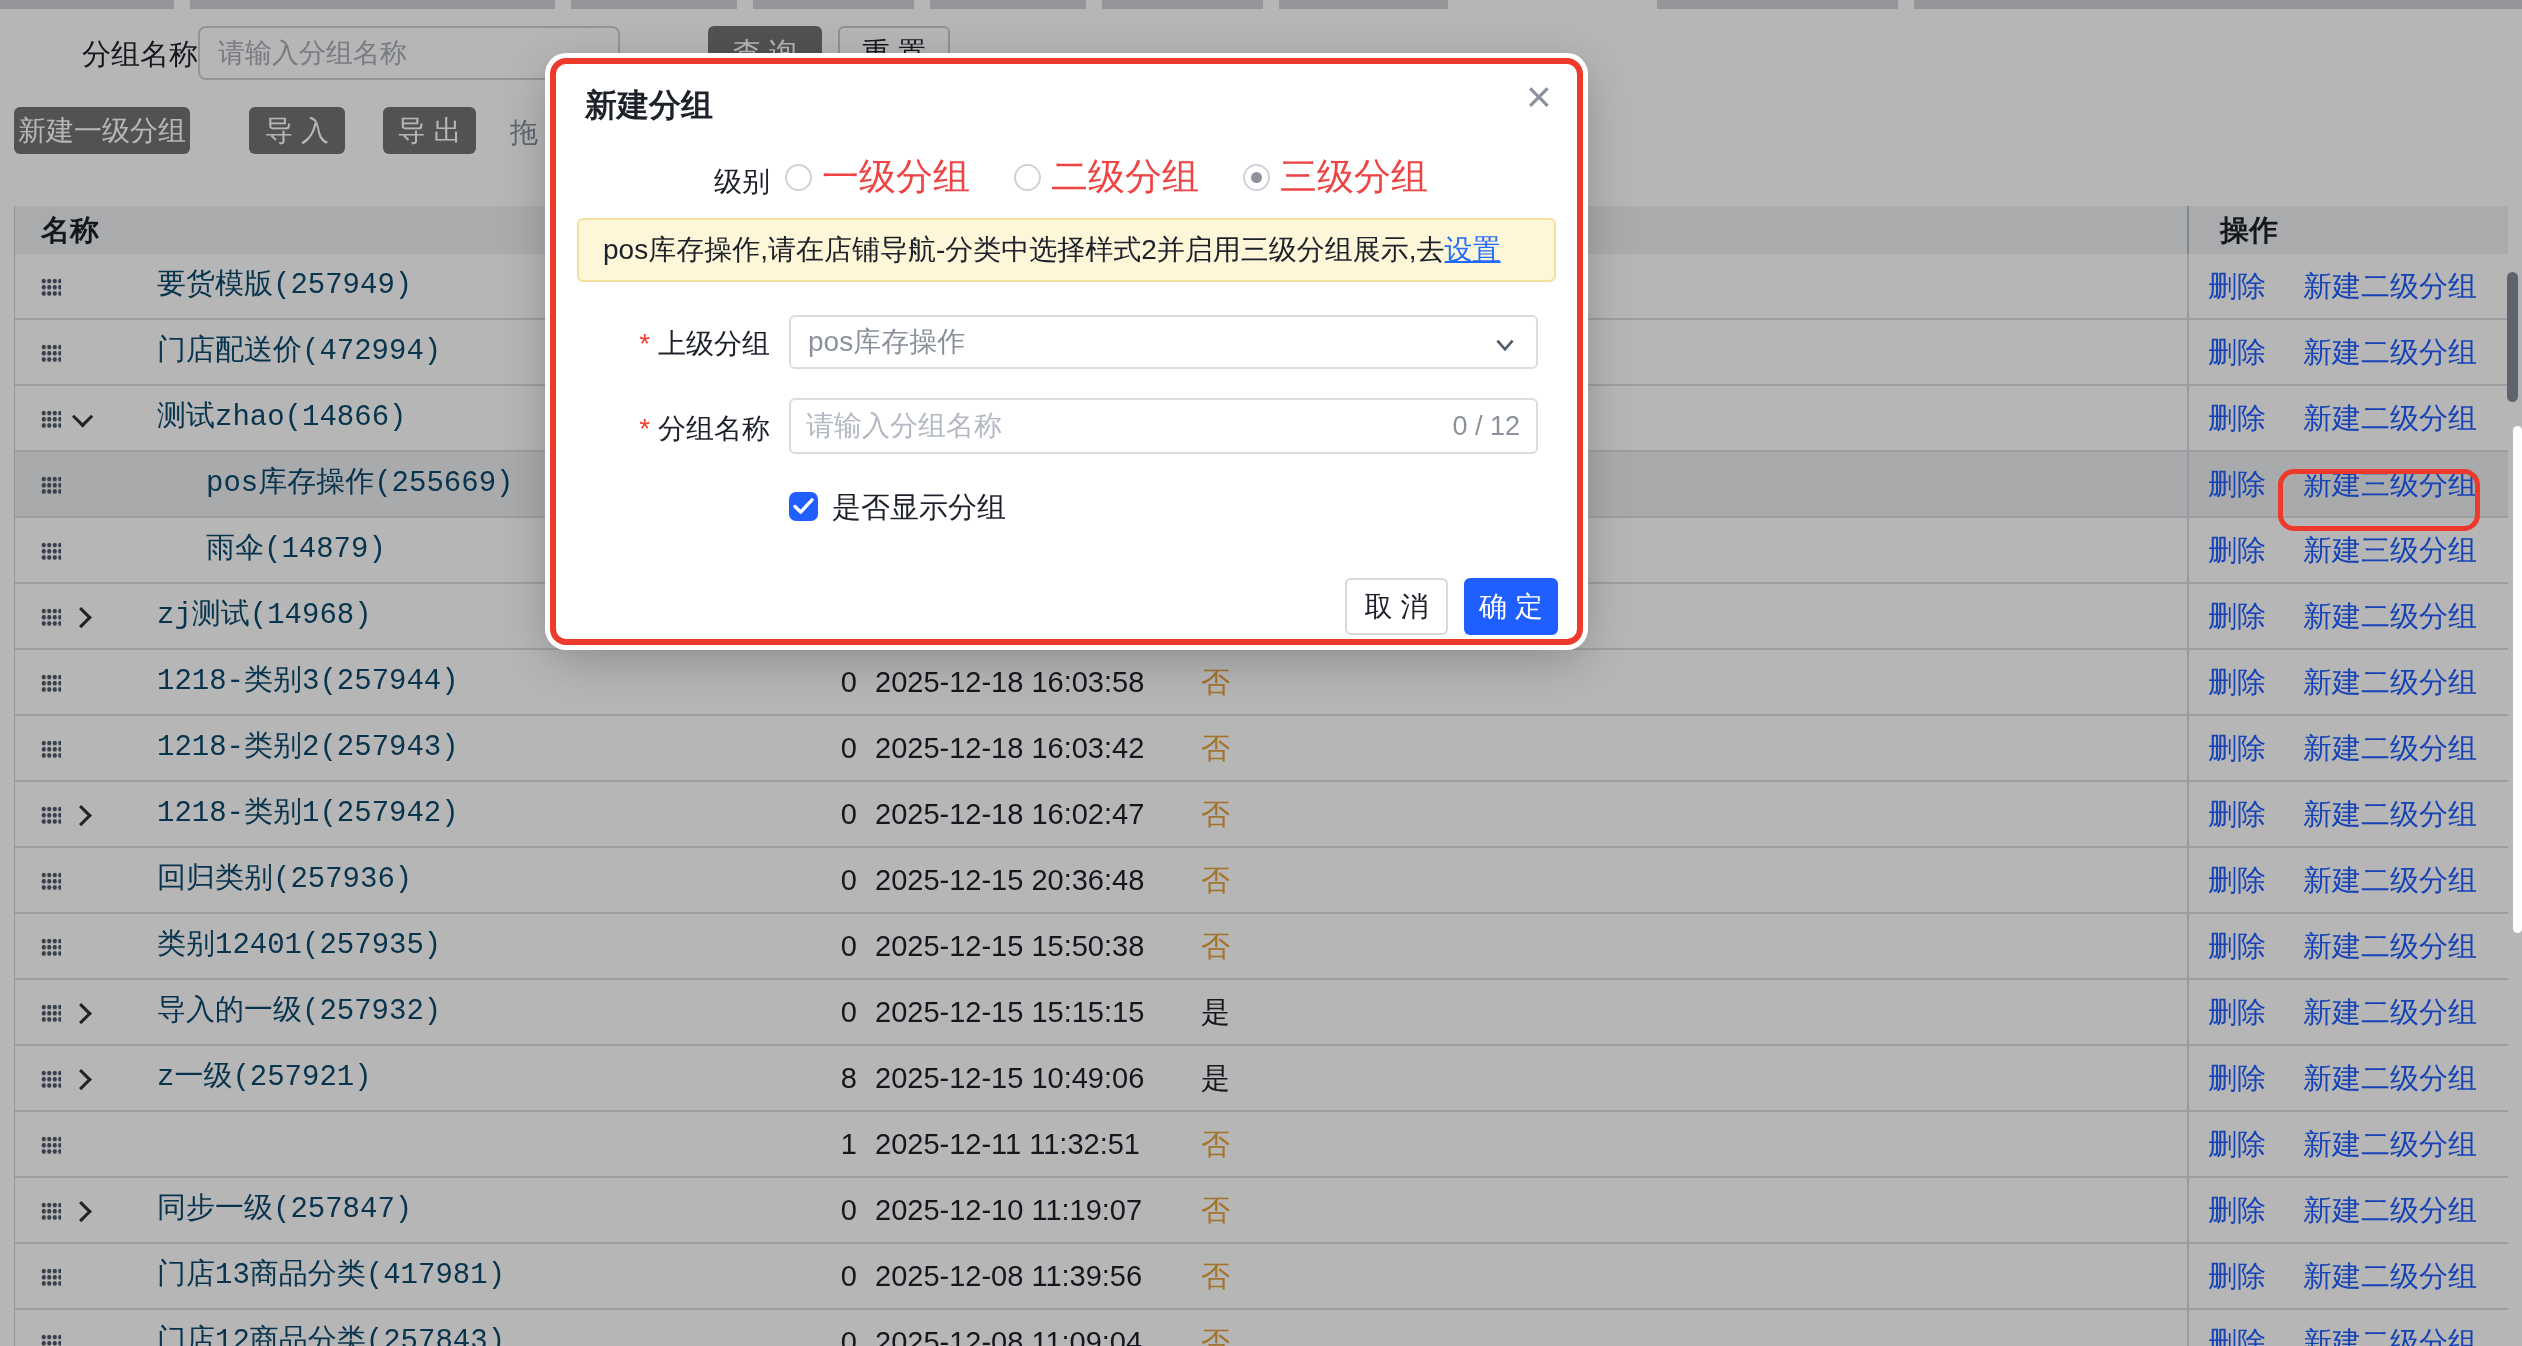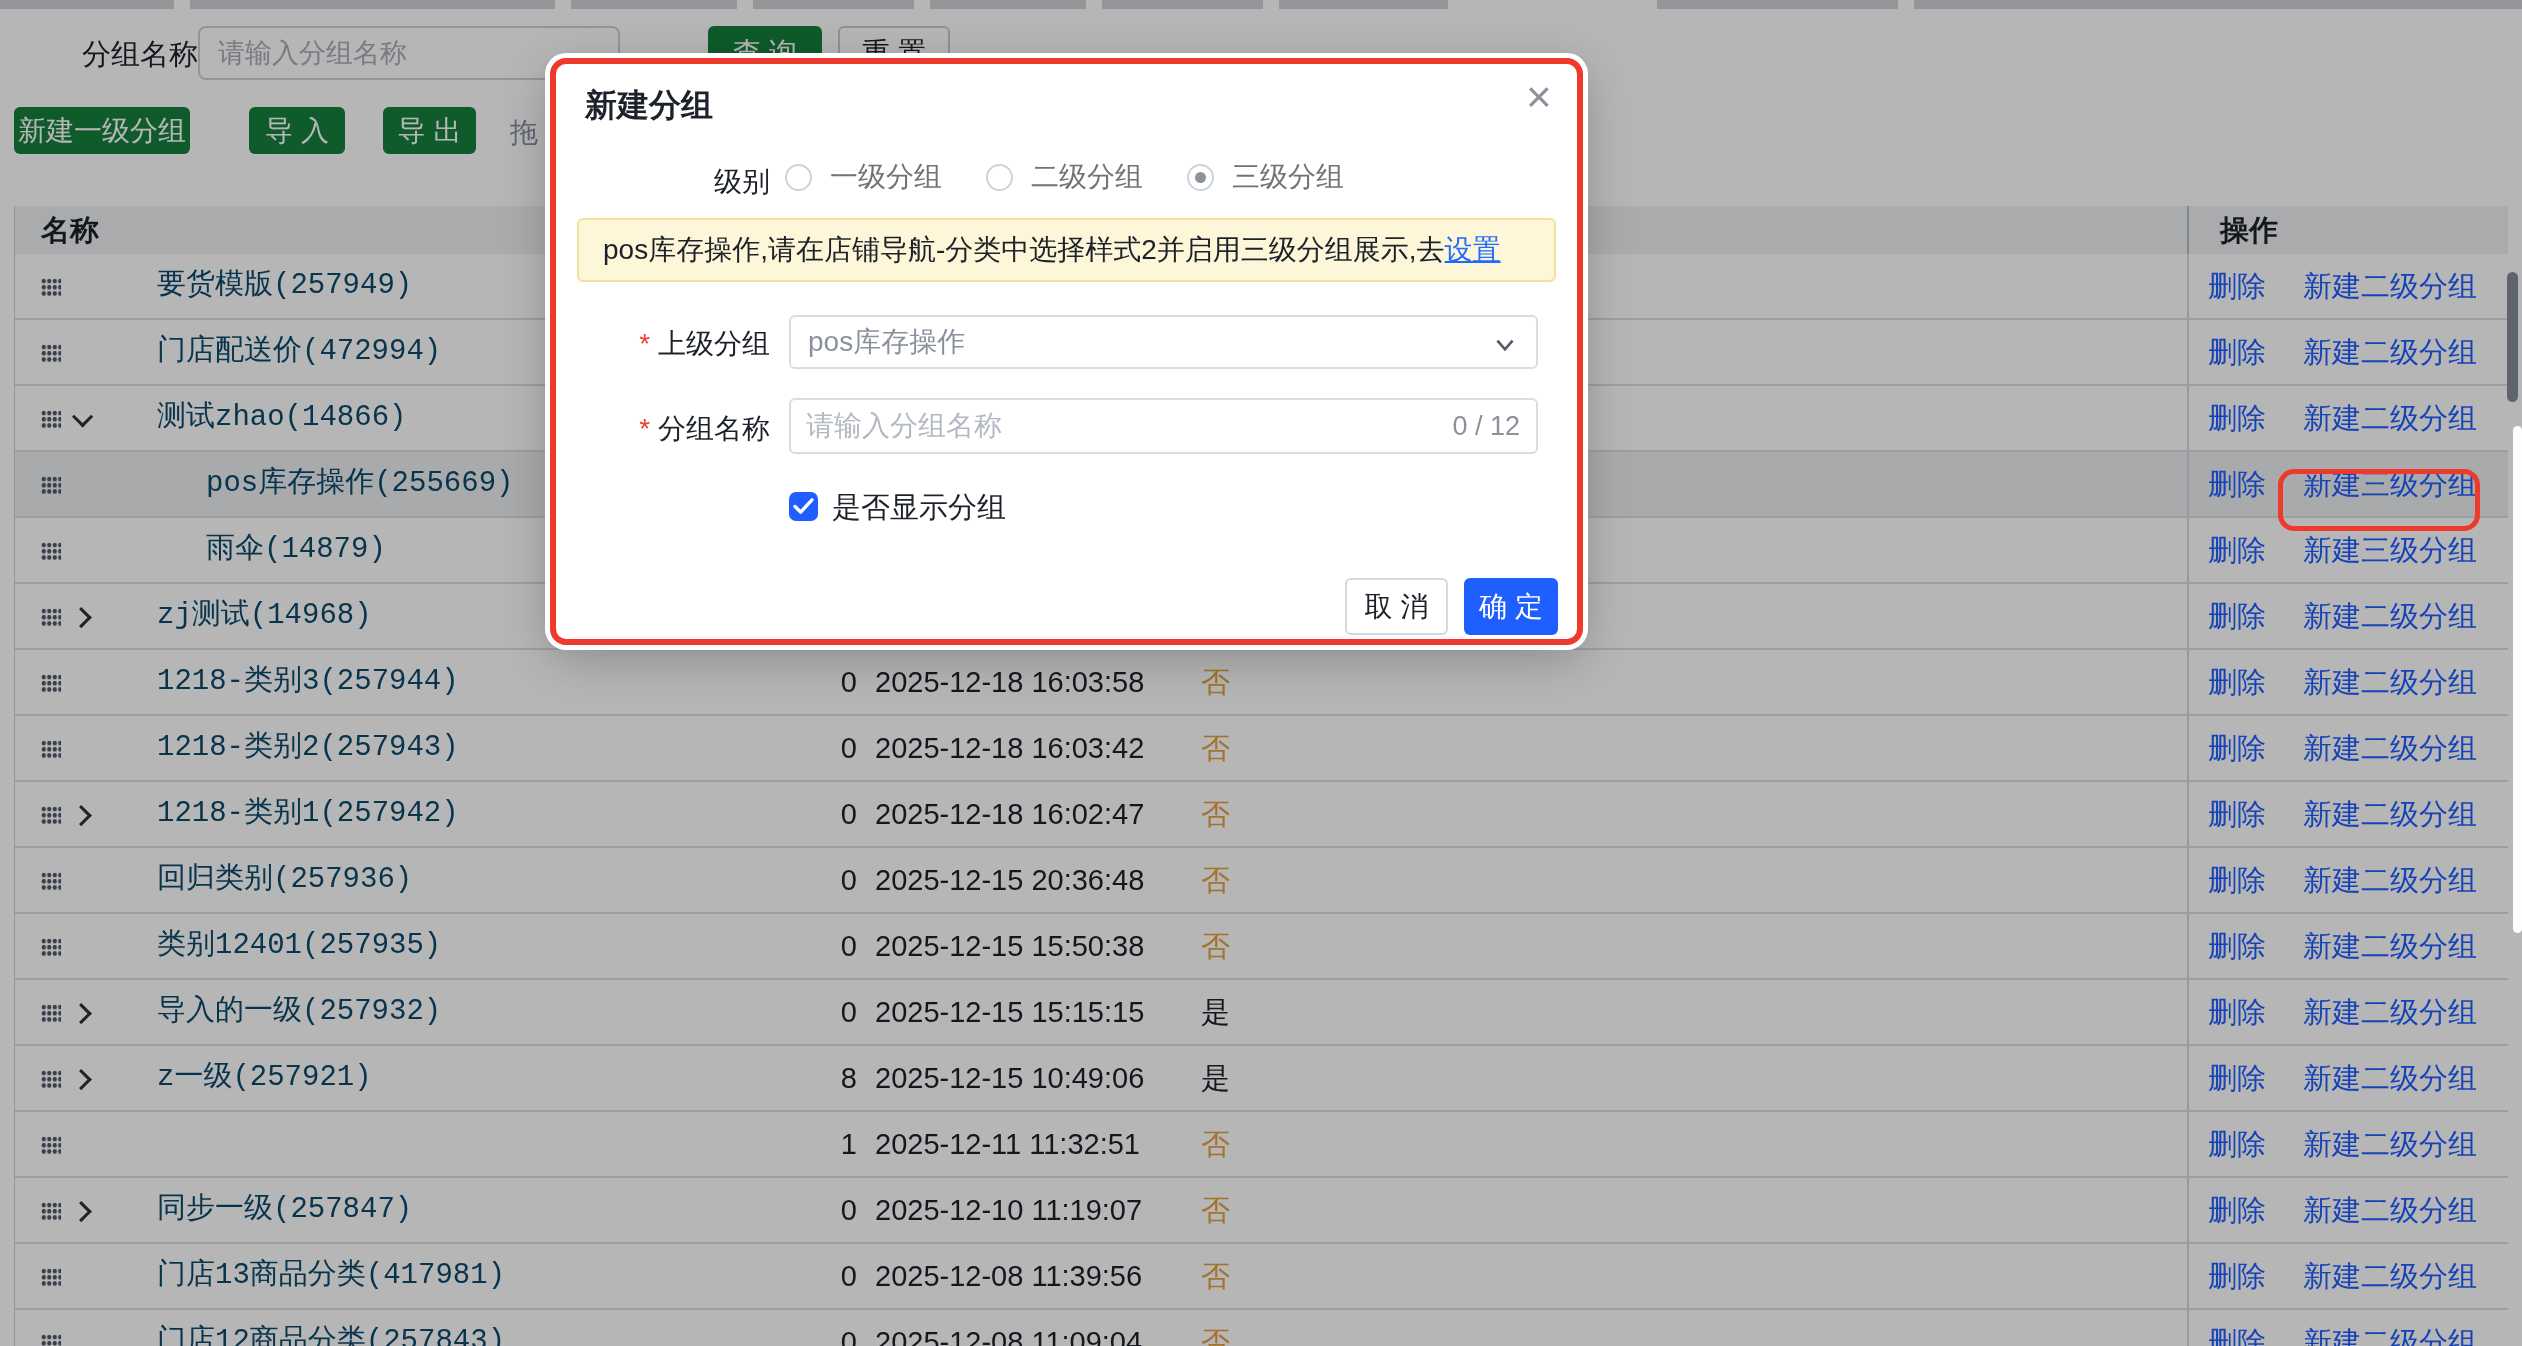--- a/index.html
+++ b/index.html
@@ -13,21 +13,21 @@
   .tabstrip { position:absolute; left:0; top:0; width:2522px; height:9px; background:#cfd1d5; }
   .tabstrip i { position:absolute; top:0; height:9px; background:#fff; display:block; }
 
   .filter-label { position:absolute; left:82px; top:30px; font-size:29px; line-height:48px; }
   .search-input { position:absolute; left:198px; top:26px; width:422px; height:54px;
     border:2px solid #cdd0d6; border-radius:8px; background:#fff; font-size:27px;
     color:#1d2129; padding:0 18px; outline:none; }
   .search-input::placeholder { color:#a8adb7; }
   .btn { border:none; border-radius:6px; font-size:28px; text-align:center; cursor:pointer;
     font-family:inherit; }
-  .btn-primary { background:#15803d; color:#fff; }
+  .btn-primary { background:#737373; color:#fff; }
   .btn-plain { background:#fff; color:#1d2129; border:2px solid #c8ccd2; }
   #btn-search { position:absolute; left:708px; top:26px; width:114px; height:54px; }
   #btn-reset  { position:absolute; left:838px; top:26px; width:112px; height:54px; }
   #btn-create1 { position:absolute; left:14px;  top:107px; width:176px; height:47px; }
   #btn-import  { position:absolute; left:249px; top:107px; width:96px;  height:47px; }
   #btn-export  { position:absolute; left:383px; top:107px; width:93px;  height:47px; }
   .drag-hint { position:absolute; left:510px; top:114px; font-size:28px; color:#86909c; white-space:nowrap; }
 
   
   #tbl { position:absolute; left:14px; top:206px; width:2494px; border-left:1px solid #cdd0d5; }
@@ -71,21 +71,21 @@
   
   #modal { position:absolute; left:550px; top:58px; width:1033px; height:587px; z-index:20;
     background:#fff; border:6px solid #ee392d; border-radius:16px;
     box-shadow:0 0 0 5px #ffffff, 0 12px 48px rgba(0,0,0,0.25); }
   .m-title { position:absolute; left:29px; top:20px; font-size:32px; font-weight:600; }
   .m-close { position:absolute; left:970px; top:8px; font-size:44px; color:#8a919c;
     cursor:pointer; font-weight:300; }
   .m-label { position:absolute; width:214px; text-align:right; font-size:28px; }
   .req::before { content:"* "; color:#f24130; }
   .m-radios { position:absolute; left:229px; top:94px; height:38px; display:flex; gap:44px; align-items:center; }
-  .radio { display:flex; align-items:center; gap:18px; font-size:28px; color:#737373; cursor:not-allowed; }
+  .radio { display:flex; align-items:center; gap:10px; font-size:37px; color:#ef4444; cursor:not-allowed; }
   .radio .dot { width:27px; height:27px; border:2px solid #cdd2d9; border-radius:50%; background:#fff;
     position:relative; }
   .radio.checked .dot::after { content:""; position:absolute; left:6px; top:6px; width:11px; height:11px;
     border-radius:50%; background:#8d939c; }
   .m-alert { position:absolute; left:21px; top:154px; width:979px; height:64px;
     background:#fdf6d8; border:2px solid #f3dfa0; border-radius:6px;
     font-size:28px; line-height:60px; padding-left:24px; white-space:nowrap; }
   .m-alert a { color:#1f6bff; text-decoration:underline; cursor:pointer; }
   .m-select { position:absolute; left:233px; top:251px; width:749px; height:54px;
     border:2px solid #d9dce1; border-radius:6px; background:#fff; cursor:pointer; }

